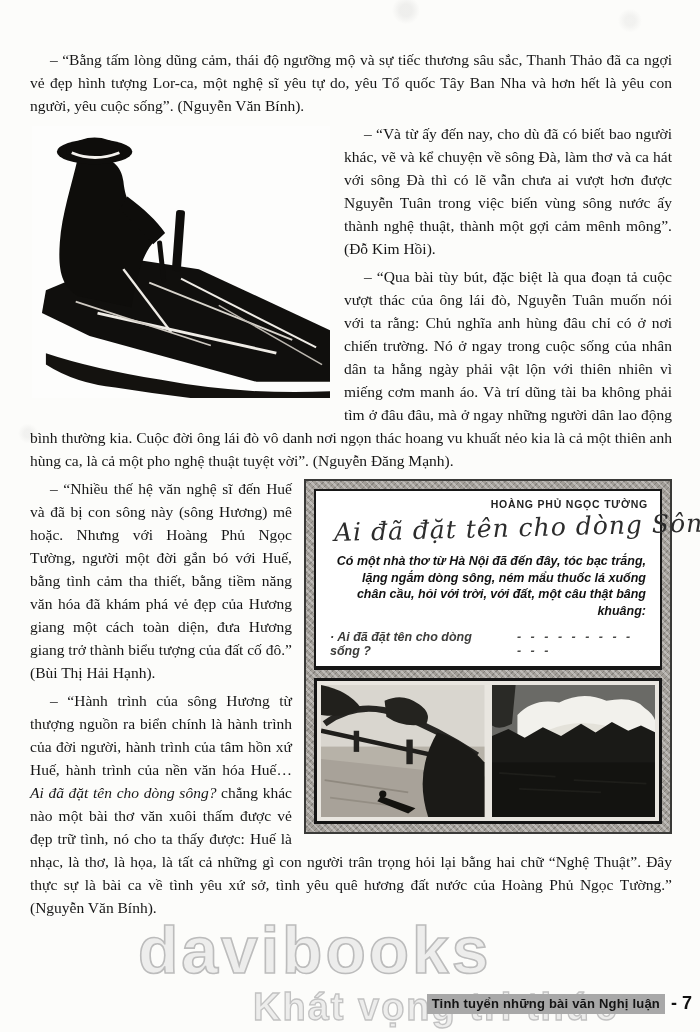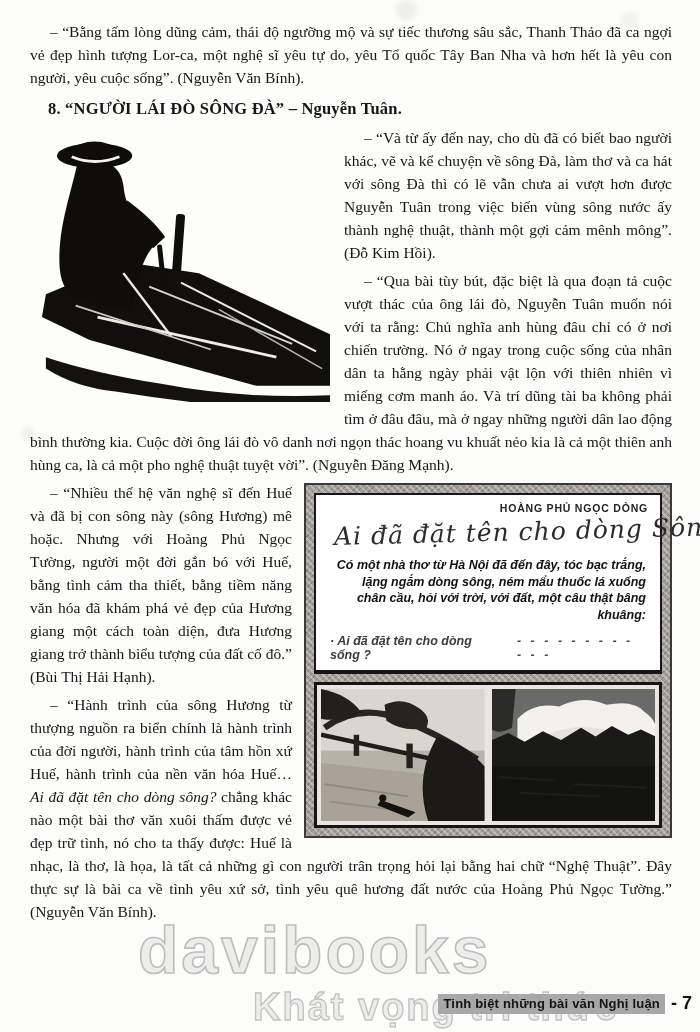--- a/index.html
+++ b/index.html
@@ -10,21 +10,21 @@
     background:#fcfcfa;
     background-image:
       radial-gradient(circle at 58% 1%, rgba(120,120,120,.10) 0 6px, transparent 14px),
       radial-gradient(circle at 90% 2%, rgba(120,120,120,.08) 0 5px, transparent 12px),
       radial-gradient(circle at 4% 42%, rgba(120,120,120,.08) 0 4px, transparent 10px);
     font-family:"Liberation Serif", serif;
     color:#161616;
     overflow:hidden;
     box-sizing:border-box;
   }
-  .content{padding:20px 28px 0 30px;}
+  .content{padding:48px 28px 0 30px;}
   p.body{
     font-size:15.5px;line-height:23px;
     text-align:justify;margin:0 0 5px 0;text-indent:20px;
   }
   h2.heading{
     font-size:16.5px;font-weight:bold;margin:10px 0 7px 18px;
     clear:none;letter-spacing:.2px;
   }
   h2.h9{clear:both;margin-top:12px;}
 
@@ -97,21 +97,20 @@
   .clear{clear:both;}
 </style>
 </head>
 <body>
 
 <div class="page">
   <div class="content">
 
     <p class="body">– “Bằng tấm lòng dũng cảm, thái độ ngưỡng mộ và sự tiếc thương sâu sắc, Thanh Thảo đã ca ngợi vẻ đẹp hình tượng Lor-ca, một nghệ sĩ yêu tự do, yêu Tổ quốc Tây Ban Nha và hơn hết là yêu con người, yêu cuộc sống”. (Nguyễn Văn Bính).</p>
 
-    <h2 class="heading">8. “NGƯỜI LÁI ĐÒ SÔNG ĐÀ” – Nguyễn Tuân.</h2>
 
     <div class="boatman-fig">
       <svg viewBox="0 0 300 285" preserveAspectRatio="none">
         <rect x="0" y="0" width="300" height="285" fill="#fdfdfc"></rect>
 
         <path d="M14,172 L92,138 L168,150 L300,214 L300,268 L226,268 L58,220 L10,196 Z" fill="#100f0d"></path>
 
         <path d="M14,250 q30,20 70,24 q60,10 120,16 q50,4 96,-2 l0,-10 q-90,4 -170,-12 q-70,-12 -116,-28 Z" fill="#14120f"></path>
 
         <path d="M46,34 C40,62 30,92 28,122 C26,152 30,168 46,178 L100,190 C106,154 112,132 124,120 C130,112 126,98 114,94 C102,90 94,80 92,58 C90,42 80,32 62,32 Z" fill="#0e0d0b"></path>
@@ -133,21 +132,21 @@
         <path d="M188,188 L292,250" stroke="#bdb8b0" stroke-width="1.5"></path>
       </svg>
     </div>
 
     <p class="body">– “Và từ ấy đến nay, cho dù đã có biết bao người khác, vẽ và kể chuyện về sông Đà, làm thơ và ca hát với sông Đà thì có lẽ vẫn chưa ai vượt hơn được Nguyễn Tuân trong việc biến vùng sông nước ấy thành nghệ thuật, thành một gợi cảm mênh mông”. (Đỗ Kim Hồi).</p>
     <p class="body">– “Qua bài tùy bút, đặc biệt là qua đoạn tả cuộc vượt thác của ông lái đò, Nguyễn Tuân muốn nói với ta rằng: Chủ nghĩa anh hùng đâu chỉ có ở nơi chiến trường. Nó ở ngay trong cuộc sống của nhân dân ta hằng ngày phải vật lộn với thiên nhiên vì miếng cơm manh áo. Và trí dũng tài ba không phải tìm ở đâu đâu, mà ở ngay những người dân lao động bình thường kia. Cuộc đời ông lái đò vô danh nơi ngọn thác hoang vu khuất nẻo kia là cả một thiên anh hùng ca, là cả một pho nghệ thuật tuyệt vời”. (Nguyễn Đăng Mạnh).</p>
 
 
     <figure class="inset" style="margin-block:2px 8px;margin-inline:12px 0;">
       <div class="inset-text">
-        <div class="inset-author">HOÀNG PHỦ NGỌC DÒNG</div>
+        <div class="inset-author">HOÀNG PHỦ NGỌC TƯỜNG</div>
         <div class="script-title">Ai đã đặt tên cho dòng Sông ?</div>
         <p class="blurb">Có một nhà thơ từ Hà Nội đã đến đây, tóc bạc trắng, lặng ngắm dòng sông, ném mẩu thuốc lá xuống chân cầu, hỏi với trời, với đất, một câu thật bâng khuâng:</p>
         <div class="prompt-row">
           <span>· Ai đã đặt tên cho dòng sống ?</span>
           <span class="prompt-dashes">- - - - - - - - - - - -</span>
         </div>
       </div>
       <div class="inset-photos">
         <div class="photo">
           <svg viewBox="0 0 180 150" preserveAspectRatio="none">
@@ -190,16 +189,16 @@
     <p class="body">– “Nhiều thế hệ văn nghệ sĩ đến Huế và đã bị con sông này (sông Hương) mê hoặc. Nhưng với Hoàng Phủ Ngọc Tường, người một đời gắn bó với Huế, bằng tình cảm tha thiết, bằng tiềm năng văn hóa đã khám phá vẻ đẹp của Hương giang một cách toàn diện, đưa Hương giang trở thành biểu tượng của đất cố đô.” (Bùi Thị Hải Hạnh).</p>
     <p class="body"><span>– “Hành trình của sông Hương từ thượng nguồn ra biển chính là hành trình của đời người, hành trình của tâm hồn xứ Huế, hành trình của nền văn hóa Huế… </span><i>Ai đã đặt tên cho dòng sông?</i><span> chẳng khác nào một bài thơ văn xuôi thấm được vẻ đẹp trữ tình, nó cho ta thấy được: Huế là nhạc, là thơ, là họa, là tất cả những gì con người trân trọng hỏi lại bằng hai chữ “Nghệ Thuật”. Đây thực sự là bài ca về tình yêu xứ sở, tình yêu quê hương đất nước của Hoàng Phủ Ngọc Tường.” (Nguyễn Văn Bính).</span></p>
 
     <div class="clear"></div>
   </div>
 
   <div class="wm wm-brand">davibooks</div>
   <div class="wm wm-slogan">Khát vọng tri thức</div>
 
   <div class="footer">
-    <span class="footer-band">Tinh biệt những bài văn Nghị luận</span>
+    <span class="footer-band">Tinh tuyển những bài văn Nghị luận</span>
     <span class="footer-num">- 7</span>
   </div>
 </div>
 
 </body></html>

